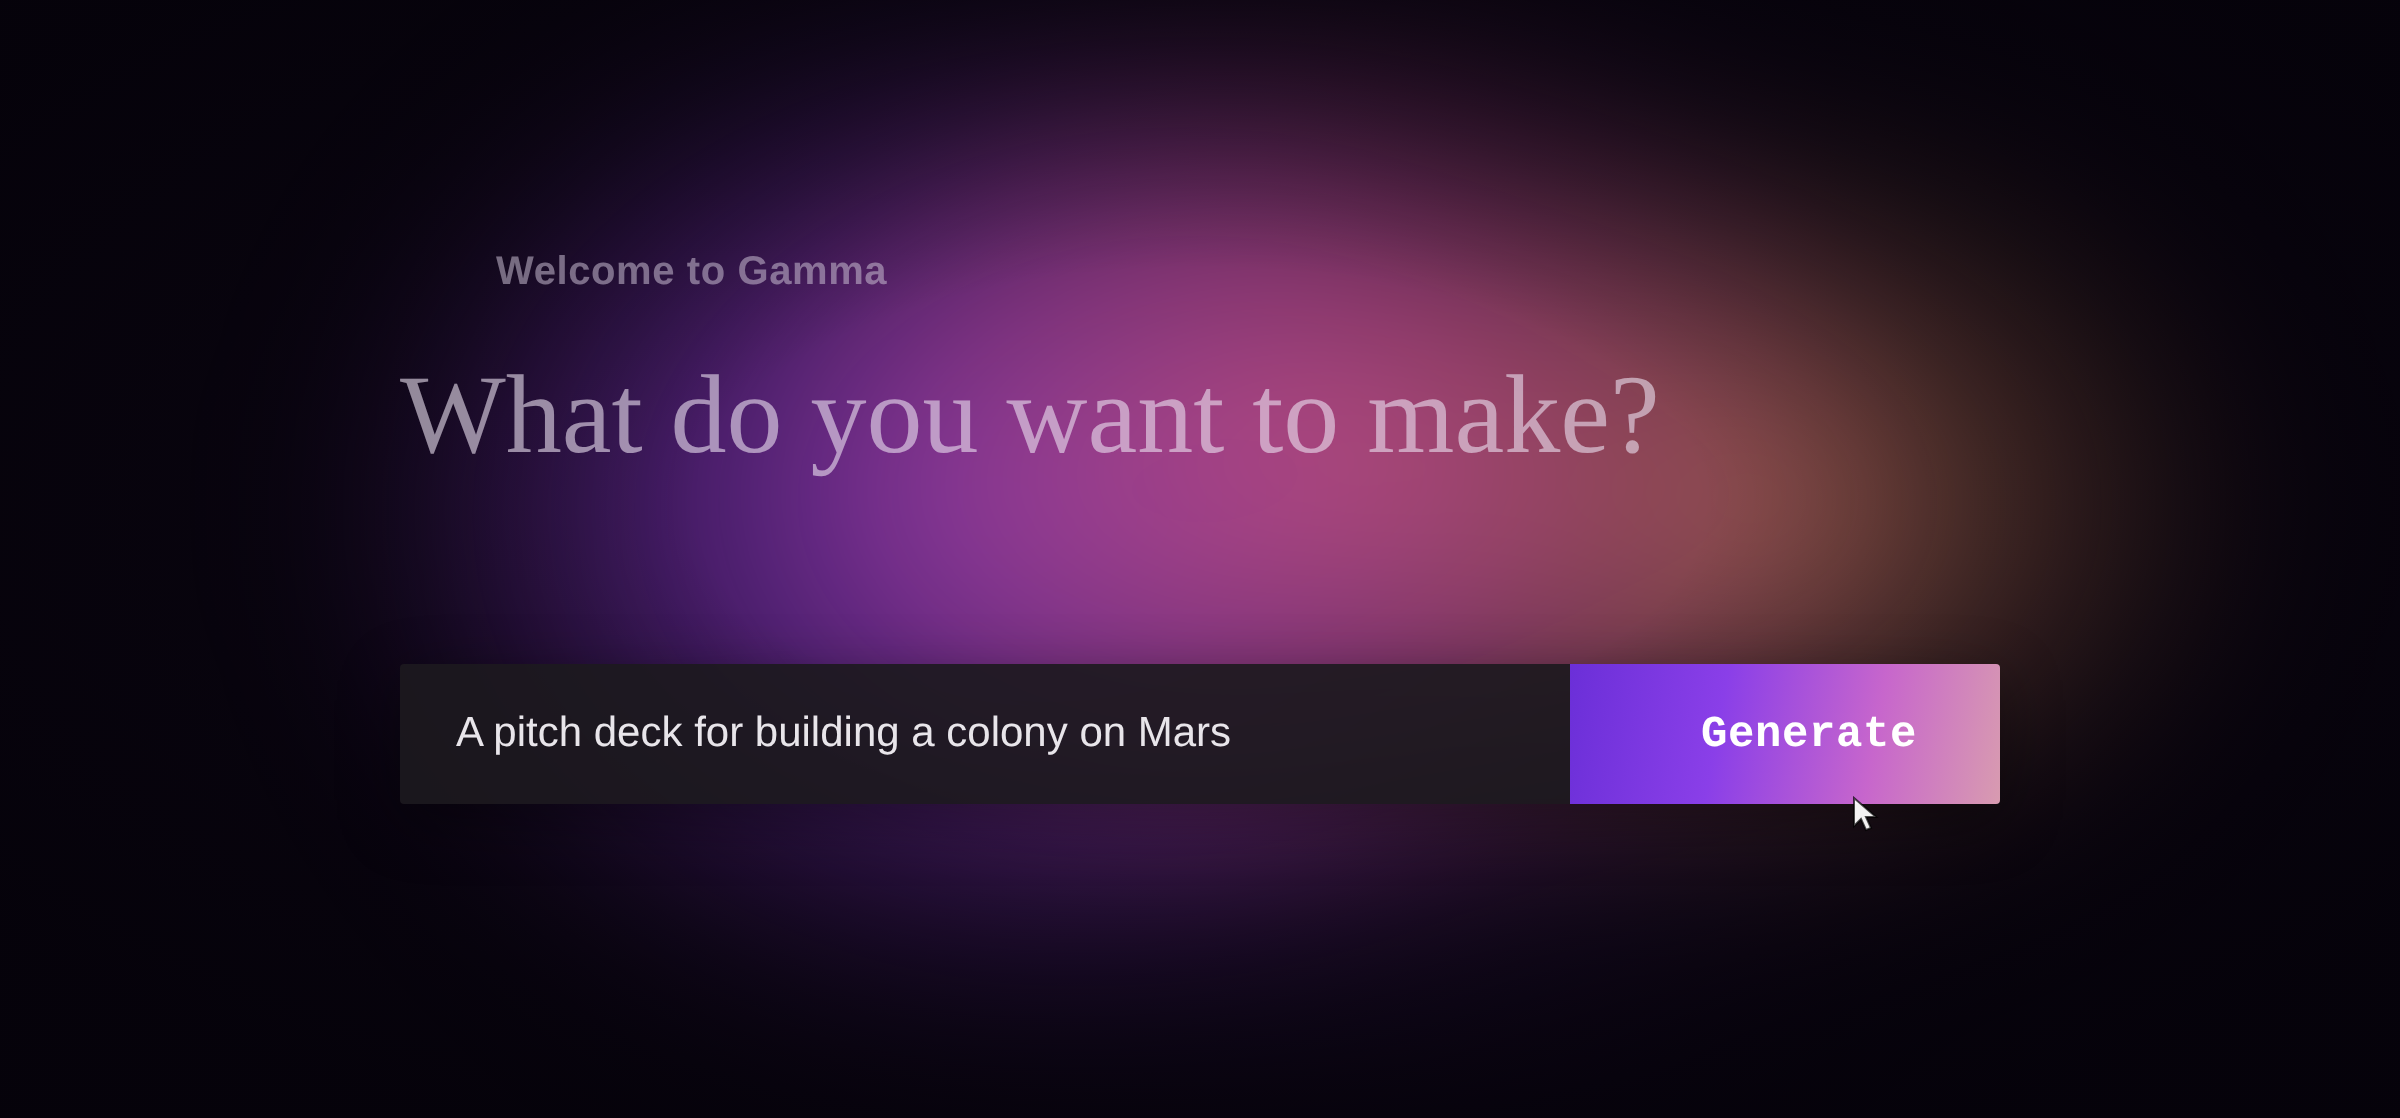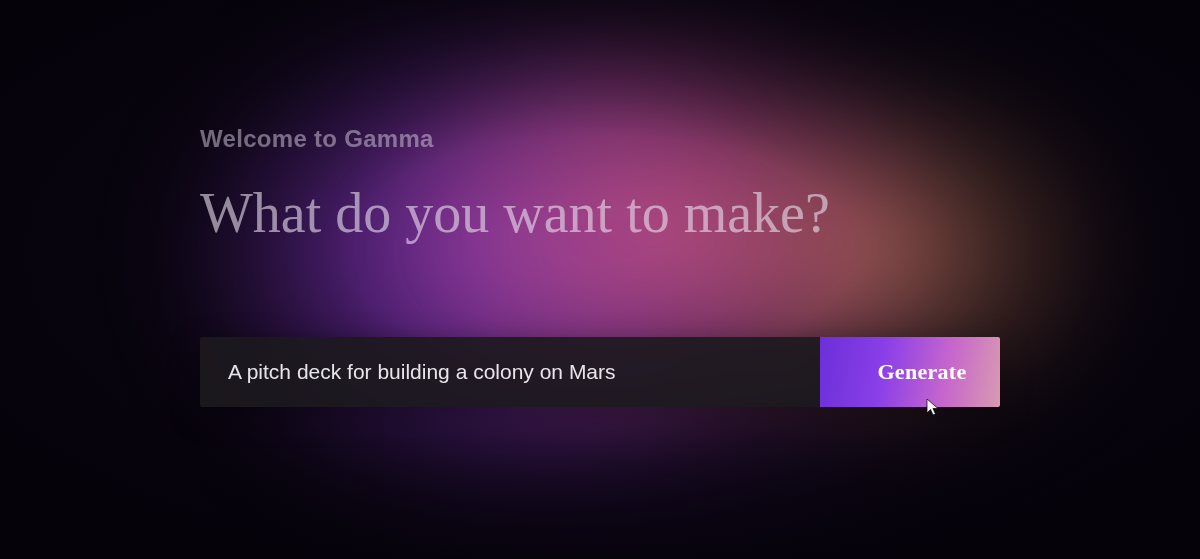--- a/index.html
+++ b/index.html
@@ -44,24 +44,25 @@
     .content {
       position: relative;
       z-index: 2;
       padding-top: 125px;
       padding-left: 200px;
       padding-right: 200px;
     }
     
     .welcome-text {
       color: rgba(200, 190, 210, 0.55);
-      font-size: 24px;
+      font-size: 20px;
       font-weight: 700;
       margin-bottom: 28px;
       letter-spacing: 0.3px;
+      margin-left: 48px;
     }
     
     .headline {
       color: rgba(235, 225, 240, 0.6);
       font-size: 56px;
       font-weight: 400;
       font-family: Georgia, "Times New Roman", serif;
       letter-spacing: 0px;
       margin-bottom: 92px;
     }
@@ -85,29 +86,29 @@
       font-weight: 400;
       padding: 0 28px;
       font-family: -apple-system, BlinkMacSystemFont, "Segoe UI", sans-serif;
     }
     
     .prompt-input::placeholder {
       color: rgba(200, 195, 205, 0.5);
     }
     
     .generate-btn {
-      width: 180px;
+      width: 215px;
       border: none;
       outline: none;
       cursor: pointer;
       background: linear-gradient(100deg, #6b2fd8 0%, #8a3fe8 35%, #c766cc 70%, #d89bb0 100%);
       color: #ffffff;
       font-size: 22px;
       font-weight: 700;
-      font-family: Liberation Serif, serif;
+      font-family: Liberation Mono, monospace;
       letter-spacing: 0.3px;
       padding-left: 24px;
     }
     
     .cursor-icon {
       position: absolute;
       top: 398px;
       left: 926px;
       z-index: 3;
       pointer-events: none;

